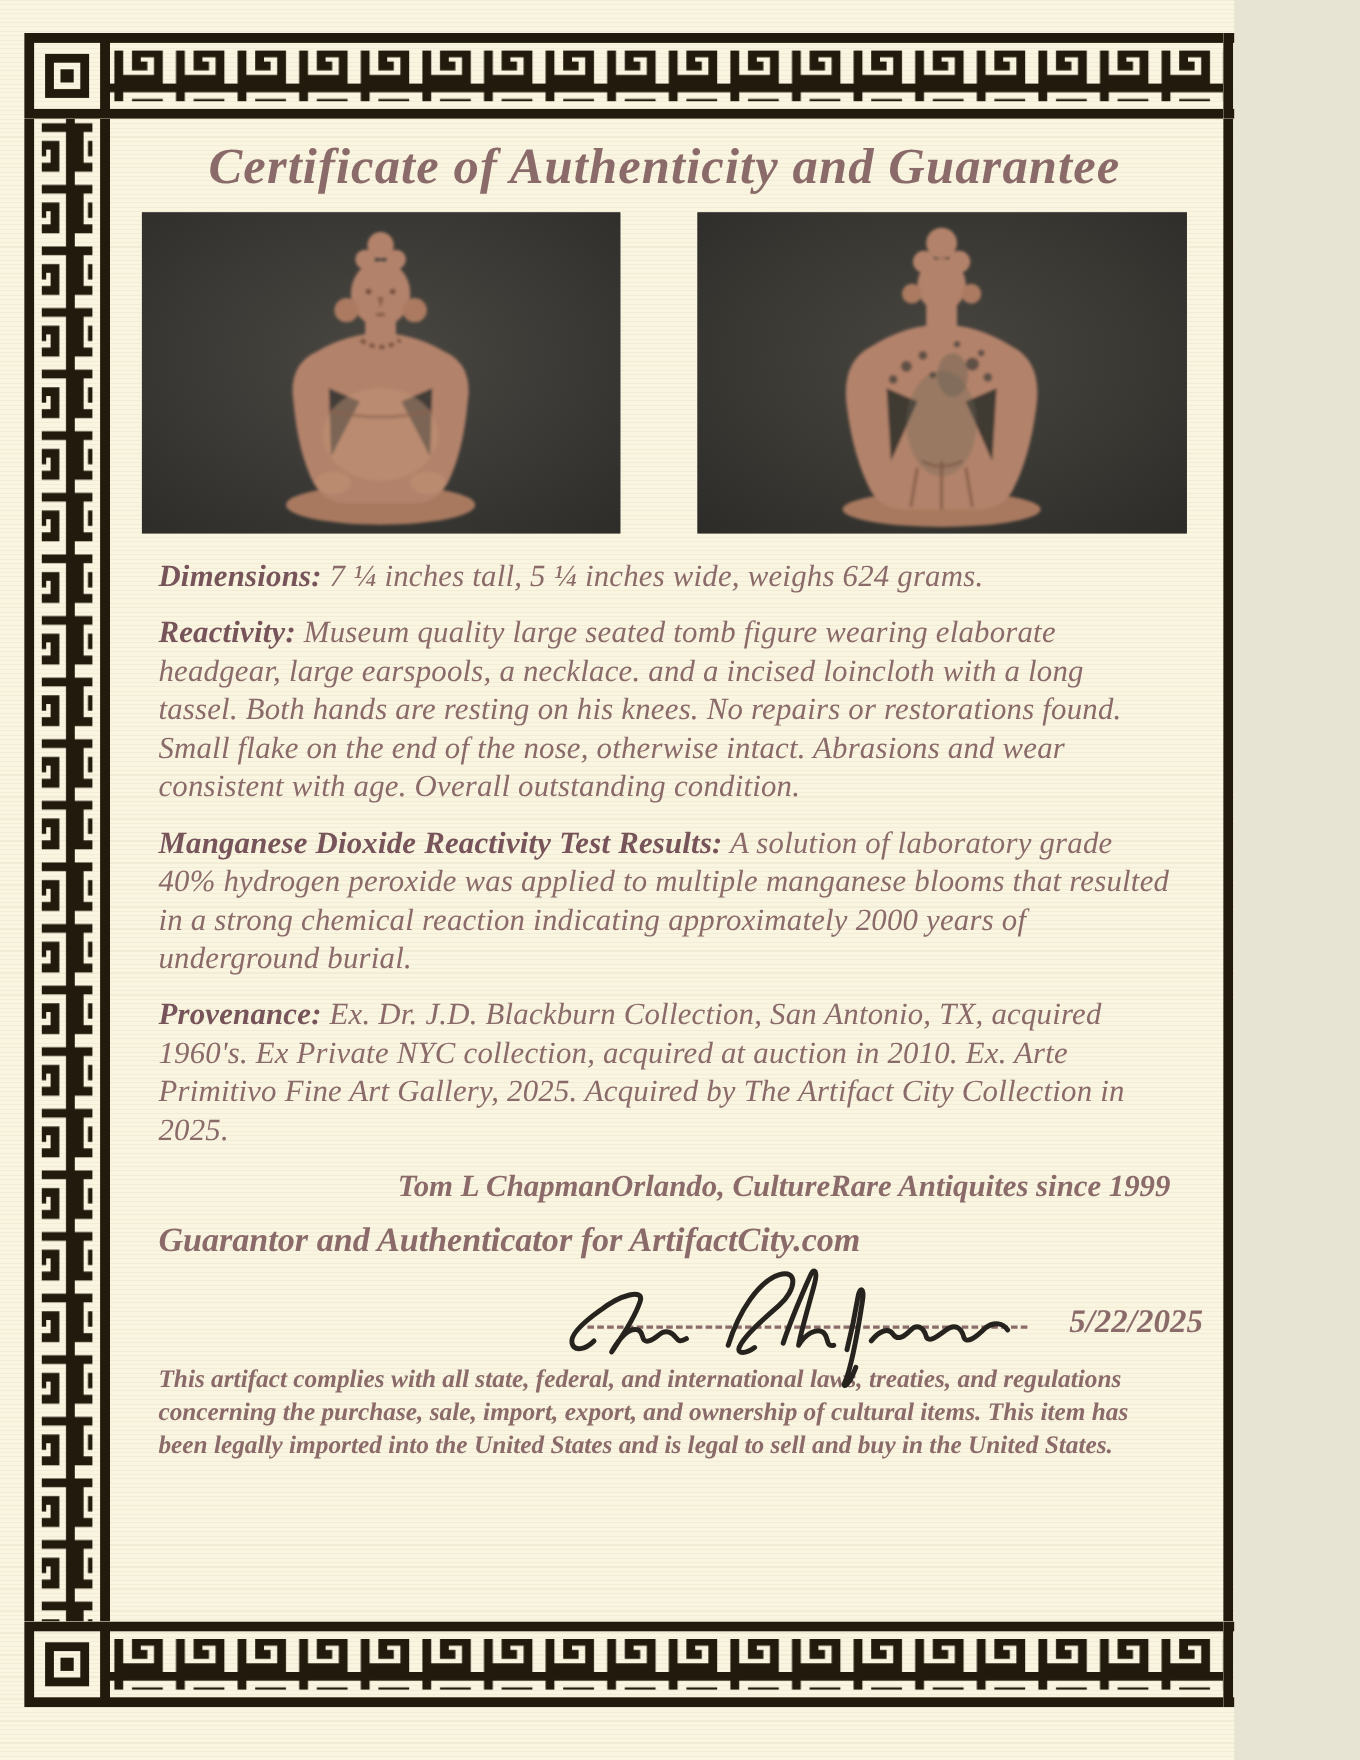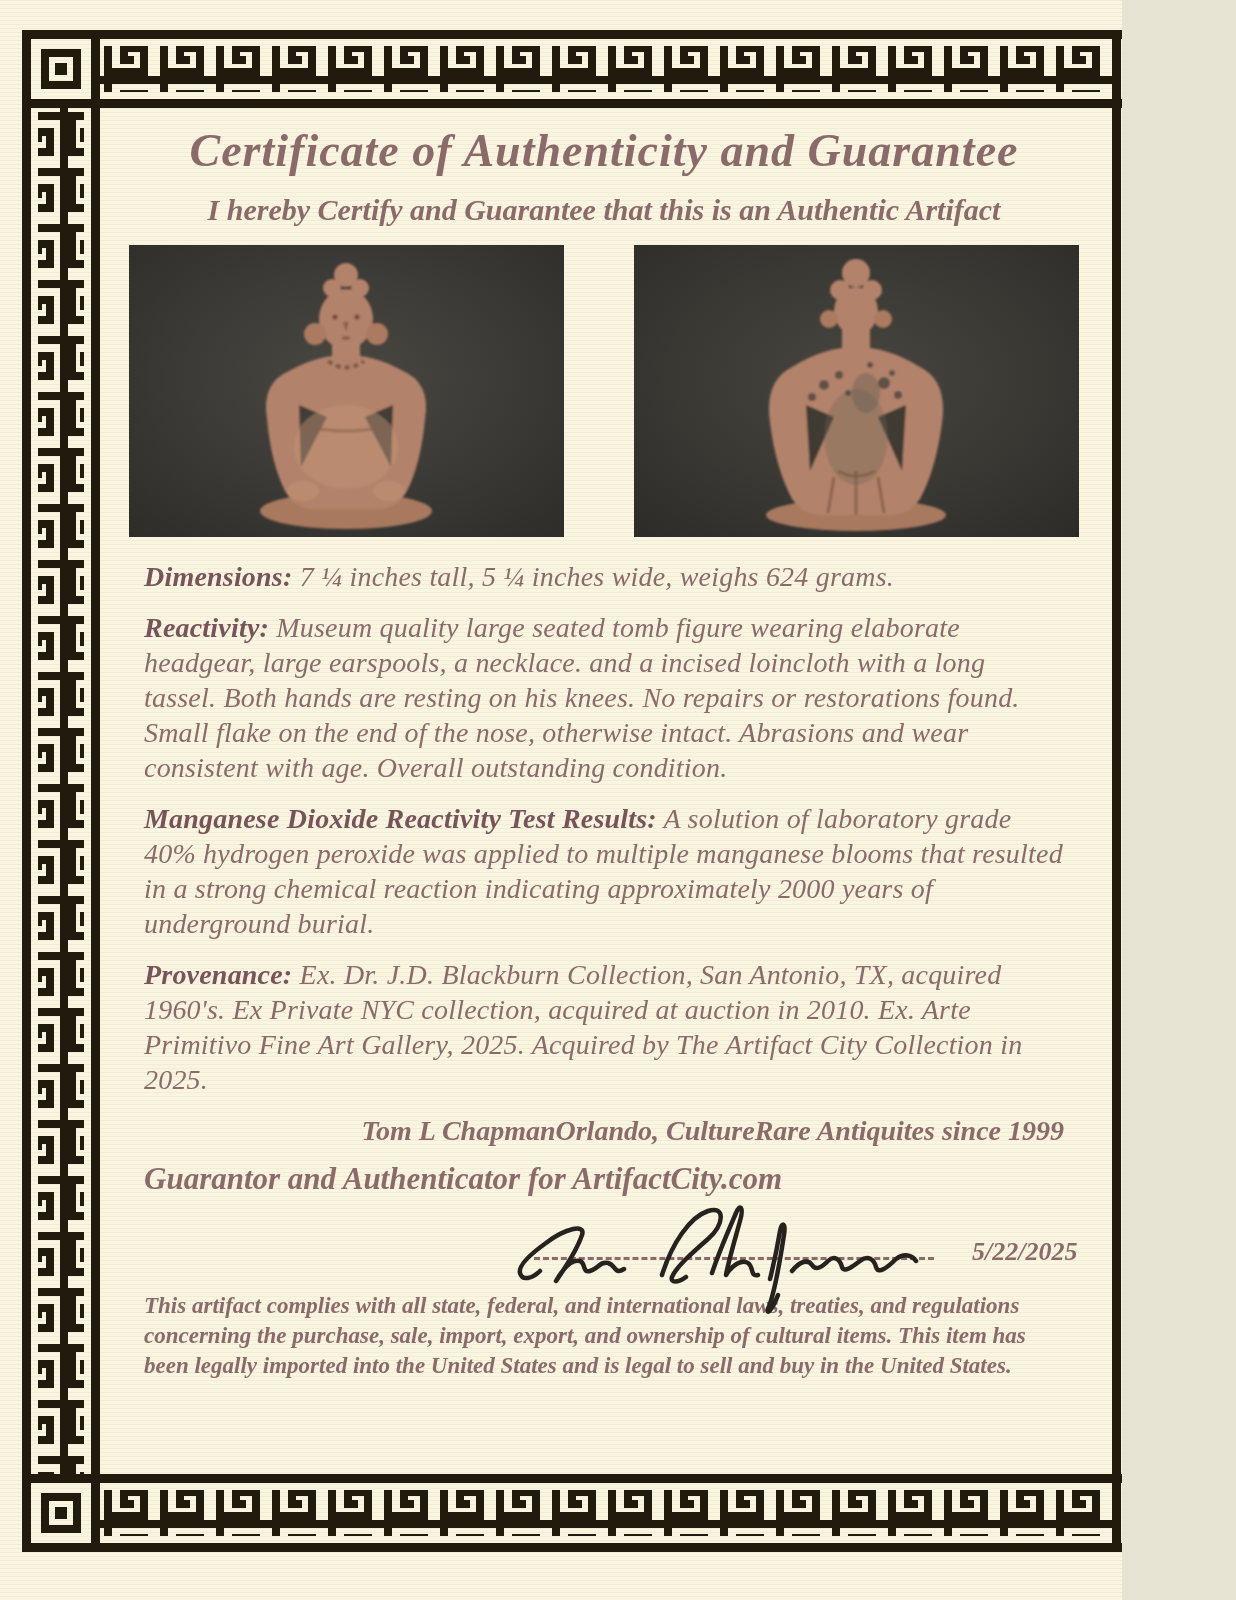--- a/index.html
+++ b/index.html
@@ -44,21 +44,21 @@
   .statement{margin:14px 0 0;text-align:center;font-weight:bold;font-size:30px;line-height:38px;}
   .photos{margin:16px -16px 0;display:flex;gap:70px;justify-content:center;}
   .photo{display:block;background:#3d3c38;}
   .para{margin:16px 0 0;font-size:28px;line-height:35px;letter-spacing:.2px;}
   .para b{color:var(--ink-bold);}
   .dim{margin-top:22px;}
   .signer-row{margin:18px 0 0;display:flex;justify-content:flex-end;font-weight:bold;font-size:28px;}
   .guarantor{margin:14px 0 0;font-weight:bold;font-size:31px;}
   .sig-block{position:relative;height:92px;}
   .sig-line{position:absolute;left:390px;top:60px;width:400px;border-bottom:3px dashed var(--ink);}
-  .sig-date{position:absolute;left:828px;top:40px;font-weight:bold;font-size:26px;}
+  .sig-date{position:absolute;left:828px;top:40px;font-weight:bold;font-size:30px;}
   .sig-svg{position:absolute;left:368px;top:-14px;z-index:2;}
   .legal{margin:2px auto 0;width:932px;font-weight:bold;font-size:23px;line-height:30px;}
 </style>
 </head>
 <body>
 
 <div class="page">
 
   <svg width="0" height="0" style="position:absolute" aria-hidden="true">
     <defs>
@@ -129,21 +129,20 @@
         <rect x="23" y="23" width="32" height="32" fill="none" stroke="#221b0d" stroke-width="8"></rect>
         <rect x="33" y="33" width="12" height="12" fill="#221b0d"></rect>
       </svg>
   </div>
 
   <div class="content">
 
     <h1 class="title">Certificate of Authenticity and Guarantee</h1>
 
     <div class="statement">
-      <div>I hereby Certify and Guarantee that this is an Authentic Artifact</div>
     </div>
 
     <div class="photos">
 
       <svg class="photo" width="435" height="292" viewBox="0 0 435 292">
         <defs>
           <radialGradient id="bgF" cx="50%" cy="45%" r="75%">
             <stop offset="0%" stop-color="#4a4741"></stop>
               <stop offset="55%" stop-color="#3a3935"></stop>
               <stop offset="100%" stop-color="#2d2c29"></stop>

